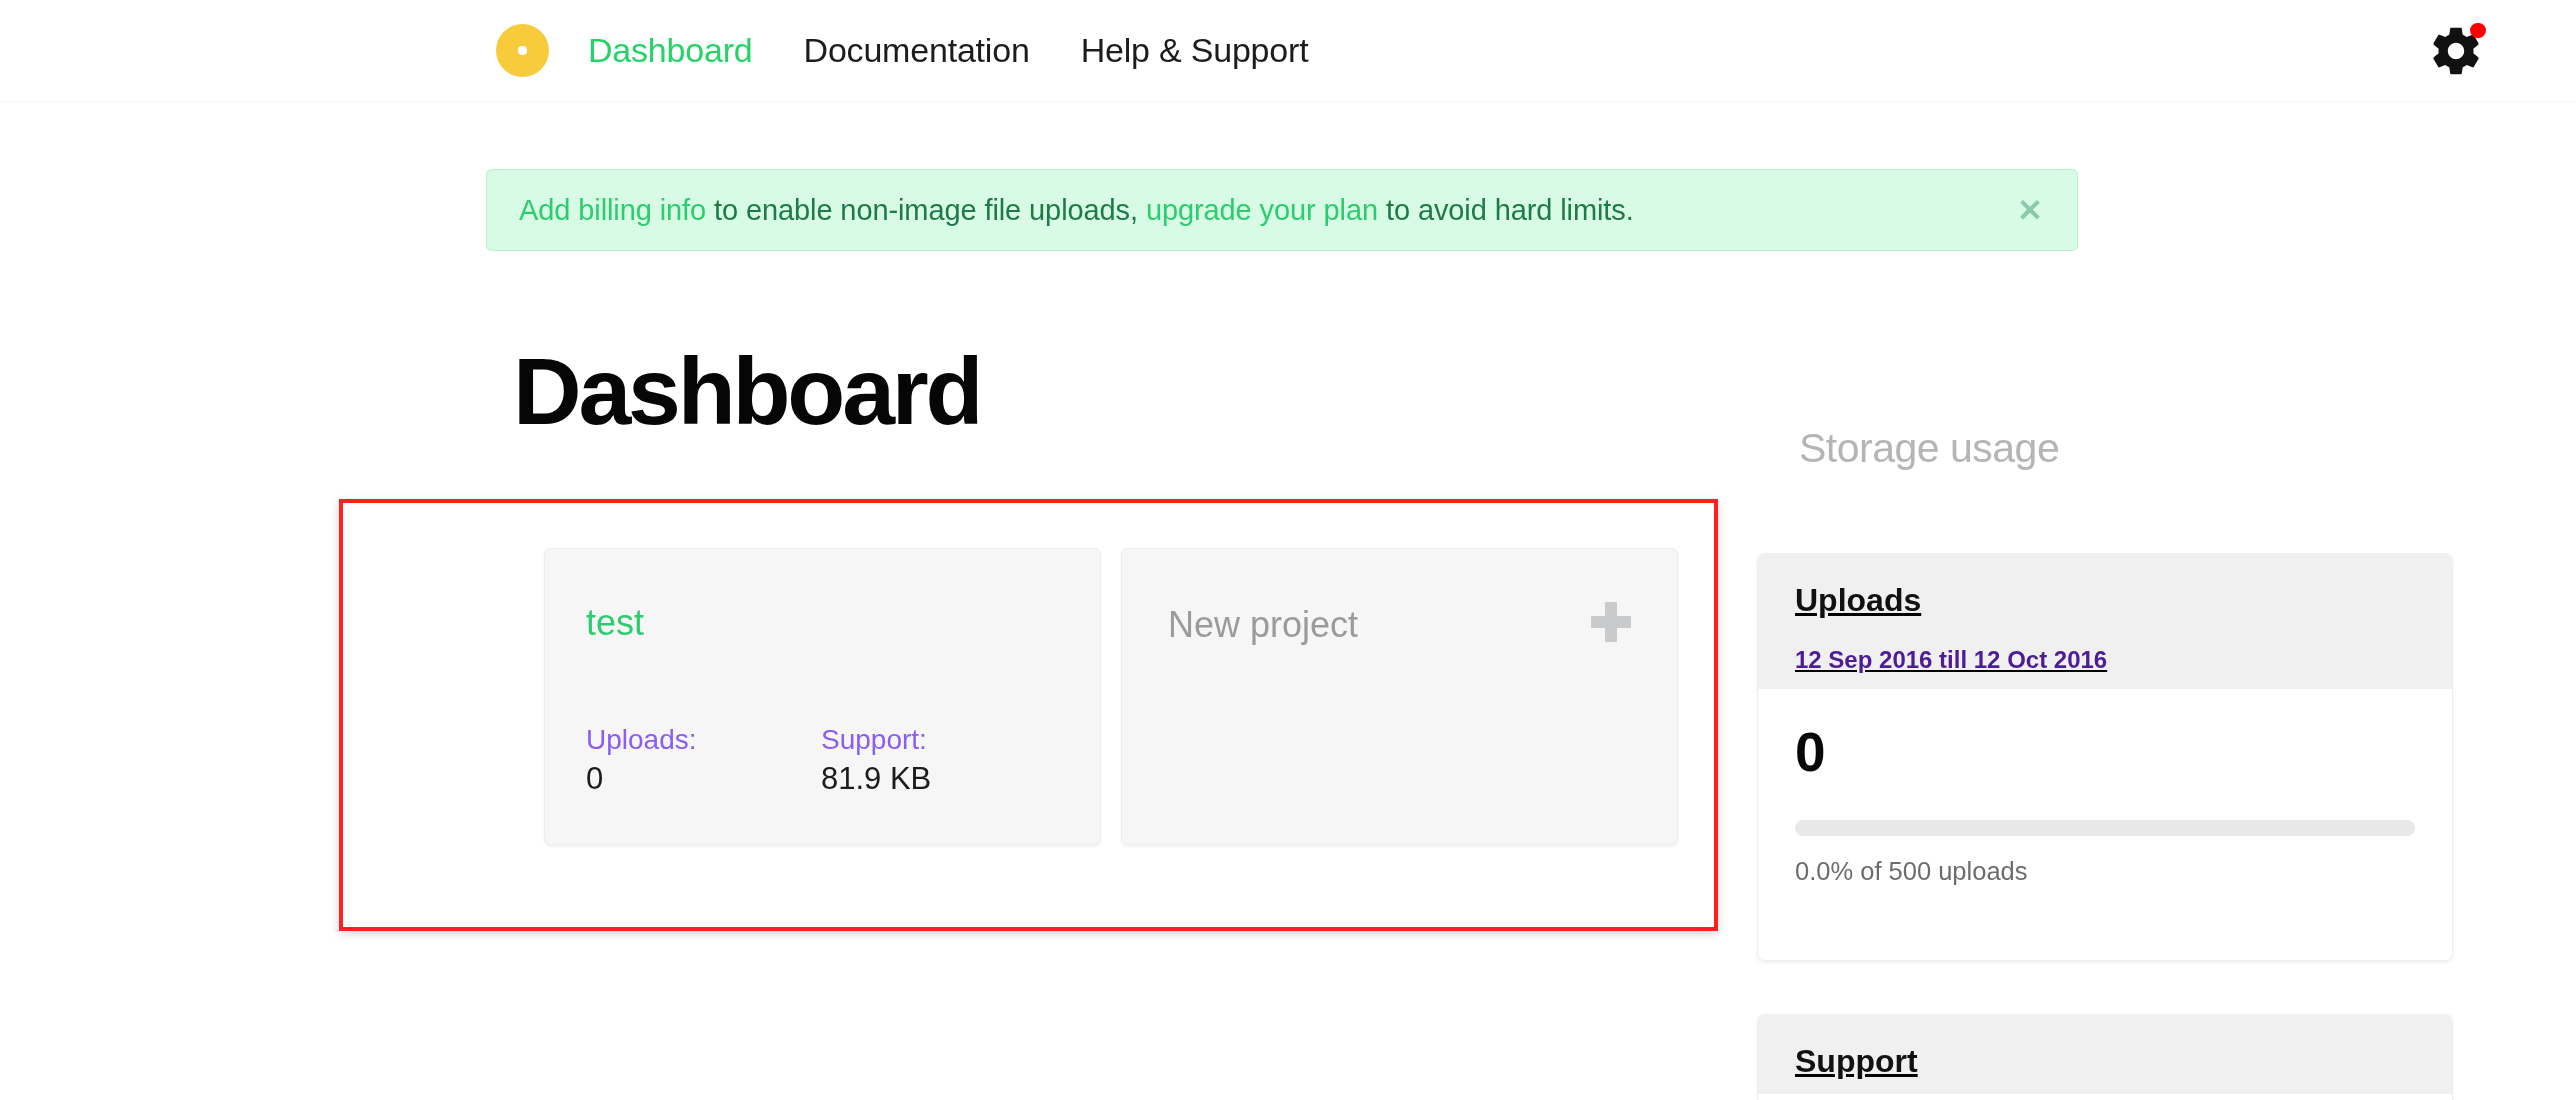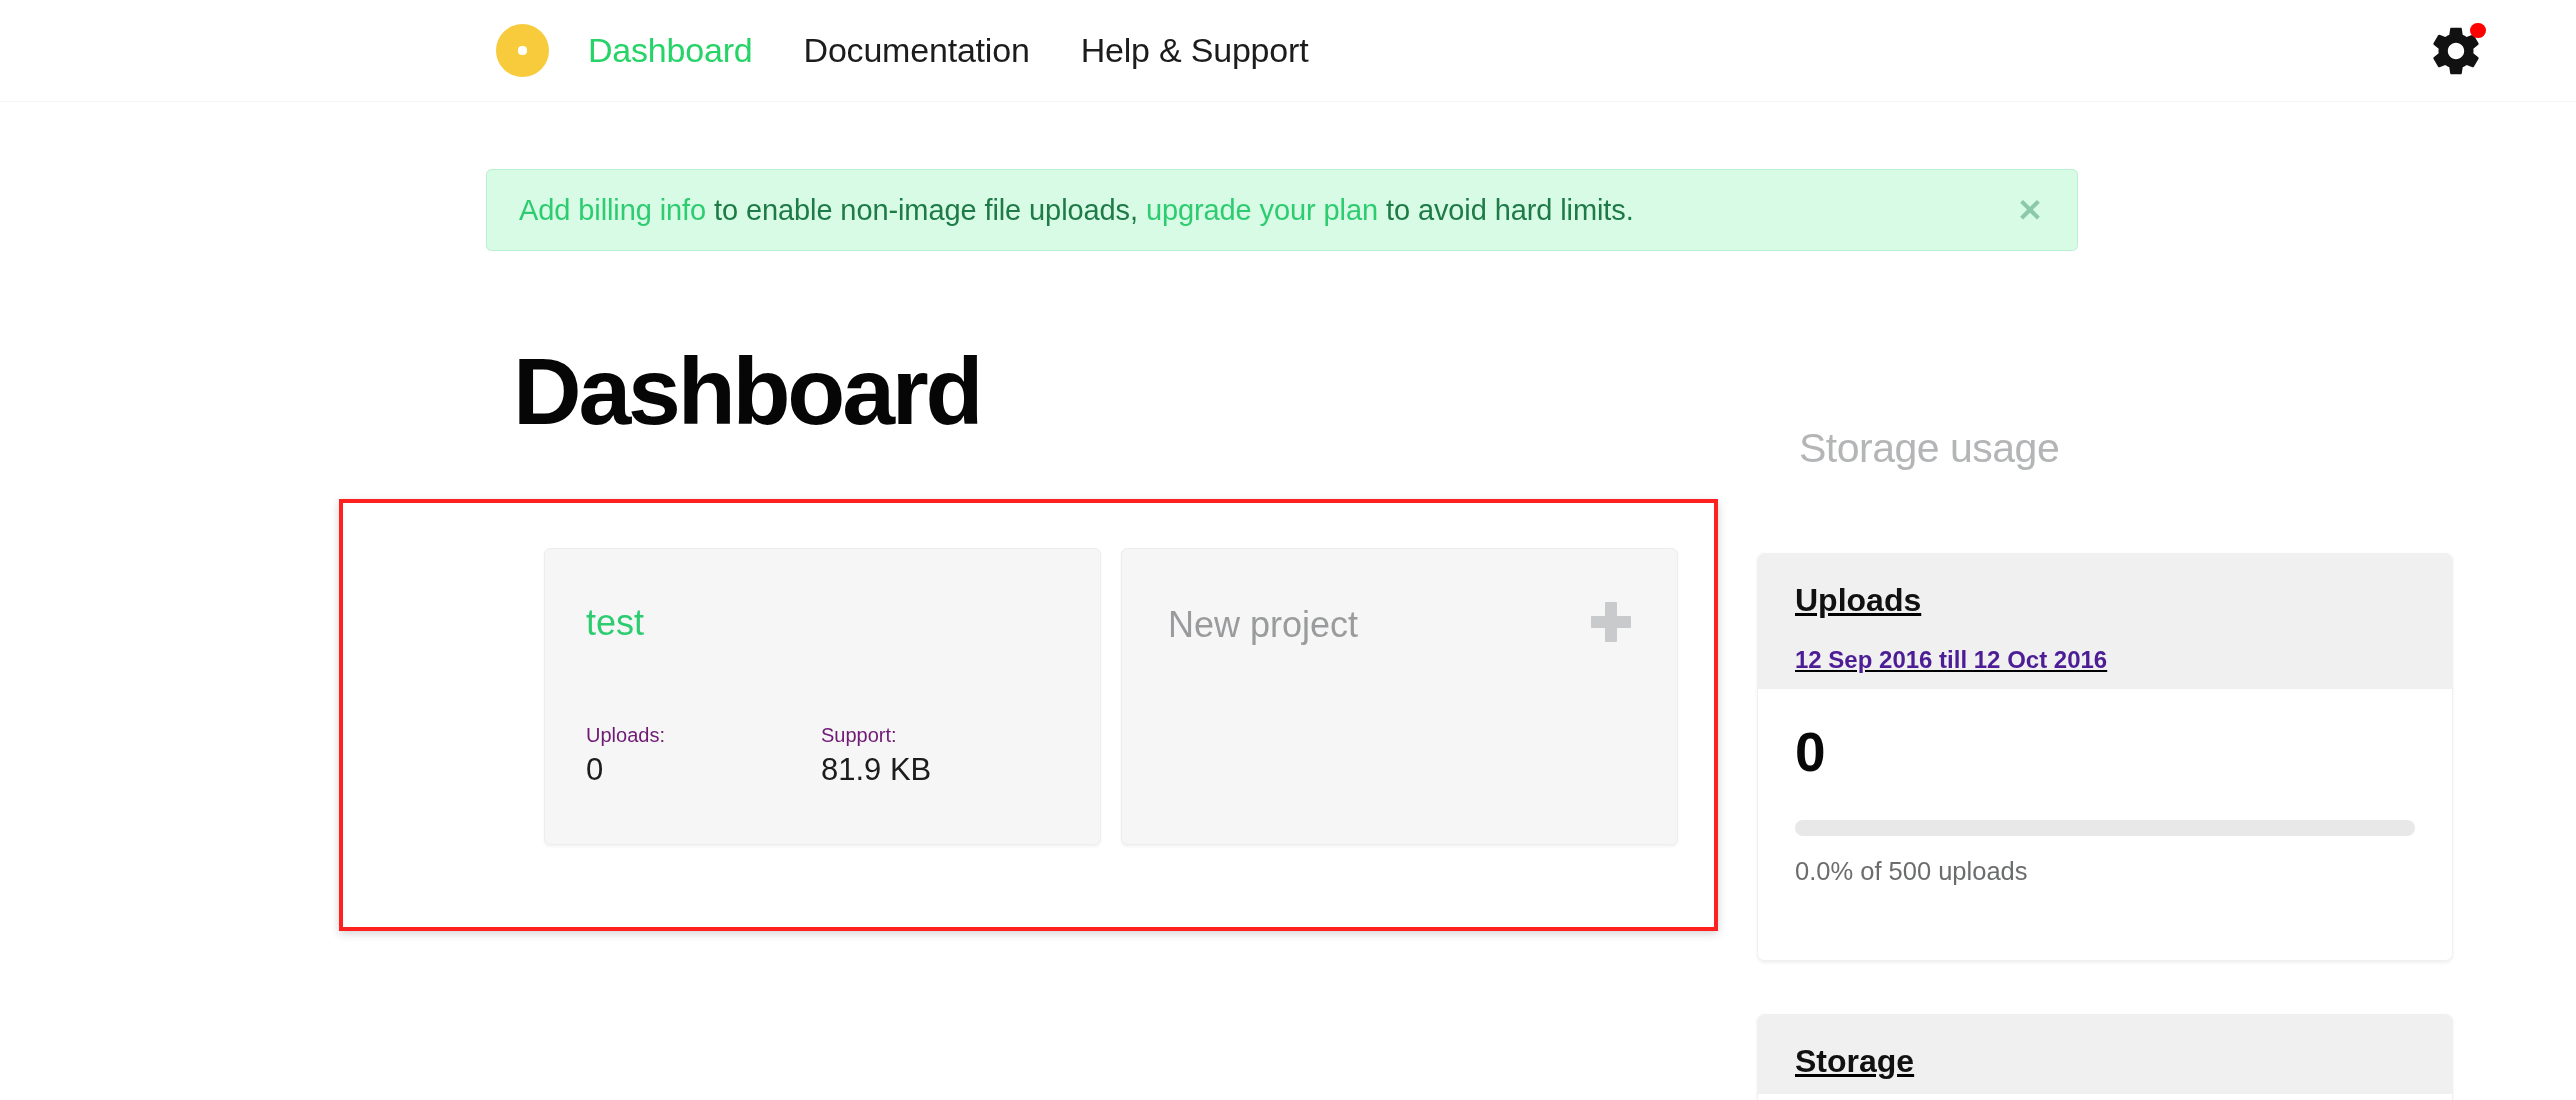--- a/index.html
+++ b/index.html
@@ -167,22 +167,22 @@
   }
   .project-stats {
     position: absolute;
     left: 41px;
     top: 176px;
     display: flex;
     gap: 0;
   }
   .stat { width: 235px; }
   .stat-label {
-    font-size: 20px;
-    color: #701a75;
+    font-size: 28px;
+    color: #8b5cf6;
     line-height: 1.05;
   }
   .stat-value {
     font-size: 31px;
     color: #1c1c1c;
     margin-top: 8.2px;
     line-height: 1;
   }
   .new-project-card {
     width: 557px;
@@ -355,16 +355,16 @@
     <div class="usage-big">0</div>
     <div class="progress-track">
       <div class="progress-fill" id="uploads-progress-fill" style="width: 0%;"></div>
     </div>
     <div class="usage-caption">0.0% of 500 uploads</div>
   </div>
 </div>
 
 <div class="usage-card storage">
   <div class="usage-head">
-    <div class="usage-head-title">Storage</div>
+    <div class="usage-head-title">Support</div>
   </div>
 </div>
 
 
 </body></html>

